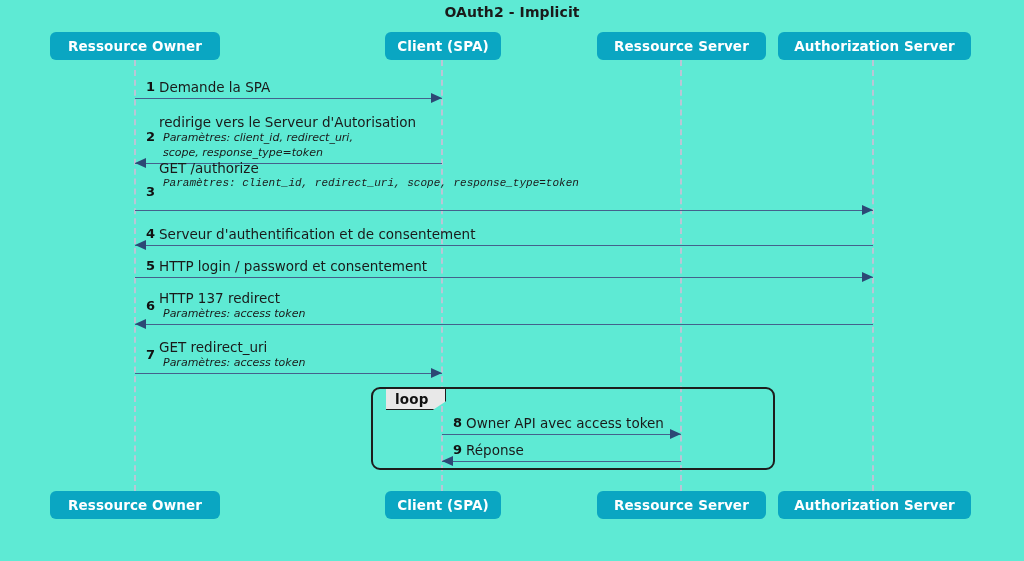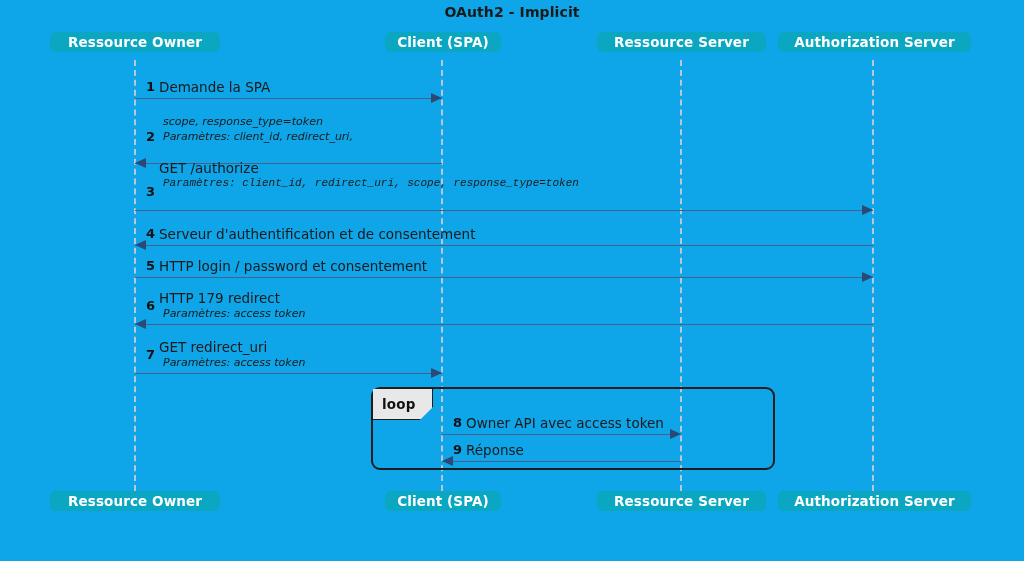--- a/index.html
+++ b/index.html
@@ -9,21 +9,21 @@
     background: #ffffff;
   }
   body {
     font-family: "DejaVu Sans", "Liberation Sans", sans-serif;
     -webkit-font-smoothing: antialiased;
   }
   #diagram {
     position: relative;
     width: 1024px;
     height: 561px;
-    background: #0ea5e9;
+    background: #5eead4;
     overflow: hidden;
   }
   
   .diagram-title {
     position: absolute;
     left: 0;
     top: 4px;
     width: 1024px;
     text-align: center;
     font-size: 14px;
@@ -37,21 +37,21 @@
     box-sizing: border-box;
     background: #0aa6c2;
     border-radius: 6px;
     color: #ffffff;
     font-size: 13.5px;
     font-weight: bold;
     letter-spacing: 0.1px;
     display: flex;
     align-items: center;
     justify-content: center;
-    height: 20px;
+    height: 28px;
     white-space: nowrap;
     padding: 0 10px;
   }
   
   .lifeline {
     position: absolute;
     width: 0;
     border-left: 2px dashed #b9c6d6;
   }
   
@@ -135,46 +135,46 @@
       <div class="lifeline" style="left: 872px; top: 60px; height: 431px;"></div>
     </div>
   <div id="actor-heads">
       <div class="actor-box" style="left: 50px; width: 170px; top: 32px;">Ressource Owner</div>
       <div class="actor-box" style="left: 385px; width: 116px; top: 32px;">Client (SPA)</div>
       <div class="actor-box" style="left: 597px; width: 169px; top: 32px;">Ressource Server</div>
       <div class="actor-box" style="left: 778px; width: 193px; top: 32px;">Authorization Server</div>
     </div>
   <div id="frames">
       <div class="frame" style="left: 371px; top: 387px; width: 404px; height: 83px;"></div>
-      <div class="frame-label" style="left: 373px; top: 389px; width: 60px; height: 31px;">loop</div>
+      <div class="frame-label" style="left: 386px; top: 389px; width: 60px; height: 21px;">loop</div>
     </div>
   <div id="messages">
       <div class="msg-line" style="left: 135px; top: 98px; width: 307px;"></div>
       <div class="arrow-head right" style="top: 93px; left: 431px;"></div>
       <div class="msg-text" style="left: 159px; top: 79px;"><span>Demande la SPA</span></div>
       <div class="msg-num" style="left: 139px; width: 16px; top: 79px;">1</div>
       <div class="msg-line" style="left: 135px; top: 163px; width: 307px;"></div>
       <div class="arrow-head left" style="top: 158px; left: 135px;"></div>
-      <div class="msg-text" style="left: 159px; top: 114px;"><span class="params" style="padding-left: 4px;">scope, response_type=token</span><span class="params" style="padding-left: 4px;">Paramètres: client_id, redirect_uri,</span></div>
+      <div class="msg-text" style="left: 159px; top: 114px;"><span>redirige vers le Serveur d'Autorisation</span><span class="params" style="padding-left: 4px;">Paramètres: client_id, redirect_uri,</span><span class="params" style="padding-left: 4px;">scope, response_type=token</span></div>
       <div class="msg-num" style="left: 139px; width: 16px; top: 129px;">2</div>
       <div class="msg-line" style="left: 135px; top: 210px; width: 738px;"></div>
       <div class="arrow-head right" style="top: 205px; left: 862px;"></div>
       <div class="msg-text" style="left: 159px; top: 160px;"><span>GET /authorize</span><span class="params" style="padding-left: 4px; font-family: Liberation Mono, monospace;">Paramètres: client_id, redirect_uri, scope, response_type=token</span></div>
       <div class="msg-num" style="left: 139px; width: 16px; top: 183.5px;">3</div>
       <div class="msg-line" style="left: 135px; top: 245px; width: 738px;"></div>
       <div class="arrow-head left" style="top: 240px; left: 135px;"></div>
       <div class="msg-text" style="left: 159px; top: 226px;"><span>Serveur d'authentification et de consentement</span></div>
       <div class="msg-num" style="left: 139px; width: 16px; top: 226px;">4</div>
       <div class="msg-line" style="left: 135px; top: 277px; width: 738px;"></div>
       <div class="arrow-head right" style="top: 272px; left: 862px;"></div>
       <div class="msg-text" style="left: 159px; top: 258px;"><span>HTTP login / password et consentement</span></div>
       <div class="msg-num" style="left: 139px; width: 16px; top: 258px;">5</div>
       <div class="msg-line" style="left: 135px; top: 324px; width: 738px;"></div>
       <div class="arrow-head left" style="top: 319px; left: 135px;"></div>
-      <div class="msg-text" style="left: 159px; top: 290px;"><span>HTTP 179 redirect</span><span class="params" style="padding-left: 4px;">Paramètres: access token</span></div>
+      <div class="msg-text" style="left: 159px; top: 290px;"><span>HTTP 137 redirect</span><span class="params" style="padding-left: 4px;">Paramètres: access token</span></div>
       <div class="msg-num" style="left: 139px; width: 16px; top: 297.5px;">6</div>
       <div class="msg-line" style="left: 135px; top: 373px; width: 307px;"></div>
       <div class="arrow-head right" style="top: 368px; left: 431px;"></div>
       <div class="msg-text" style="left: 159px; top: 339px;"><span>GET redirect_uri</span><span class="params" style="padding-left: 4px;">Paramètres: access token</span></div>
       <div class="msg-num" style="left: 139px; width: 16px; top: 346.5px;">7</div>
       <div class="msg-line" style="left: 442px; top: 434px; width: 239px;"></div>
       <div class="arrow-head right" style="top: 429px; left: 670px;"></div>
       <div class="msg-text" style="left: 466px; top: 415px;"><span>Owner API avec access token</span></div>
       <div class="msg-num" style="left: 446px; width: 16px; top: 415px;">8</div>
       <div class="msg-line" style="left: 442px; top: 461px; width: 239px;"></div>

